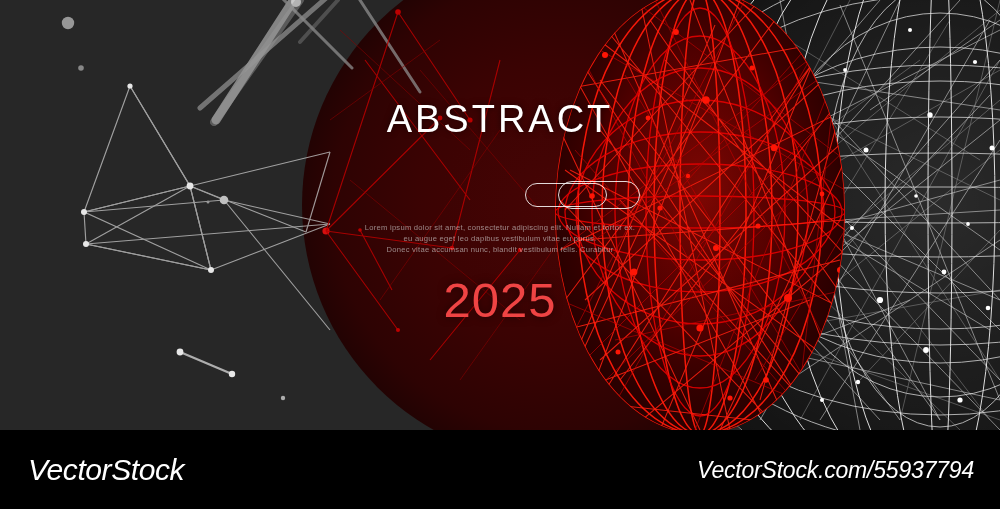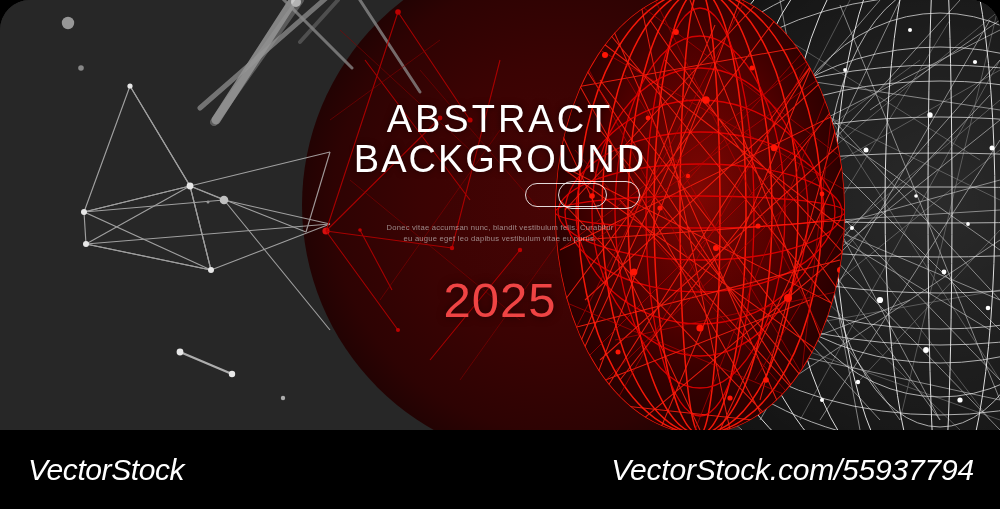--- a/index.html
+++ b/index.html
@@ -1,21 +1,21 @@
 <!DOCTYPE html>
 <html><head>
 <meta charset="utf-8">
 <style>
   html,body{margin:0;padding:0;background:#000;}
   body{
     width:1000px;height:509px;overflow:hidden;
     font-family:"Liberation Sans","DejaVu Sans",sans-serif;
     position:relative;
   }
-  #stage{position:relative;width:1000px;height:509px;background:#000;overflow:hidden;border-radius:30px;}
+  #stage{position:relative;width:1000px;height:509px;background:#000;overflow:hidden;}
 
   
   #artwork{
     position:absolute;left:0;top:0;width:1000px;height:430px;
     background:#272727;overflow:hidden;
   }
   #artSvg{position:absolute;left:0;top:0;width:1000px;height:430px;display:block;}
 
   
   #textblock{
@@ -64,21 +64,21 @@
     background:#000000;
     font-style:italic;
   }
   #brand{
     position:absolute;left:28px;top:50%;transform:translateY(-50%);
     color:#ffffff;font-size:30px;font-weight:400;letter-spacing:-.4px;
     font-family:"Liberation Sans","DejaVu Sans",sans-serif;
   }
   #stockurl{
     position:absolute;right:26px;top:50%;transform:translateY(-50%);
-    color:#ffffff;font-size:30px;font-weight:400;letter-spacing:-.2px;
+    color:#ffffff;font-size:23px;font-weight:400;letter-spacing:-.2px;
     font-family:"Liberation Sans","DejaVu Sans",sans-serif;
   }
 </style>
 </head>
 <body>
 
 <div id="stage">
 
   <div id="artwork">
     <svg id="artSvg" viewBox="0 0 1000 430" preserveAspectRatio="none">
@@ -350,30 +350,30 @@
       </g>
 
       <g opacity=".45" stroke-linecap="round">
         <path d="M300 0 L214 122" stroke="#9a9a9a" stroke-width="8"></path>
         <path d="M338 0 L300 42" stroke="#808080" stroke-width="4"></path>
       </g>
     </svg>
 
     <div id="textblock">
       <div class="title" id="title1">ABSTRACT</div>
-      <div class="title" id="title2">BACKGROUND</div>
 
       <div class="pillwrap">
         <div class="pill" id="pillA"></div>
         <div class="pill" id="pillB"></div>
       </div>
 
       <div class="lorem" id="lorem">
+        <span>Lorem ipsum dolor sit amet, consectetur adipiscing elit. Nullam et tortor ex.</span>
+        <span>eu augue eget leo dapibus vestibulum vitae eu purus.</span>
         <span>Donec vitae accumsan nunc, blandit vestibulum felis. Curabitur</span>
-        <span>eu augue eget leo dapibus vestibulum vitae eu purus.</span>
       </div>
 
       <div id="year">2025</div>
     </div>
   </div>
 
   <div id="footer">
     <div id="brand">VectorStock</div>
     <div id="stockurl">VectorStock.com/55937794</div>
   </div>

